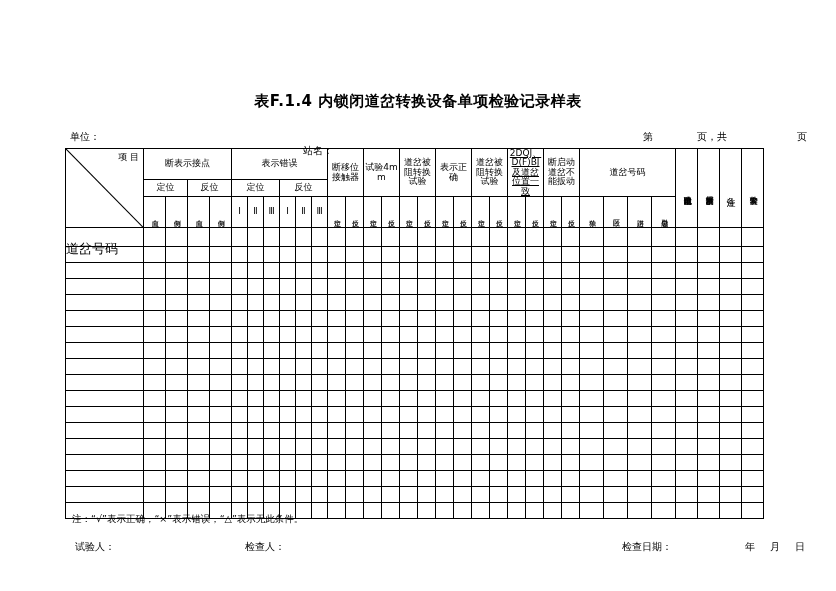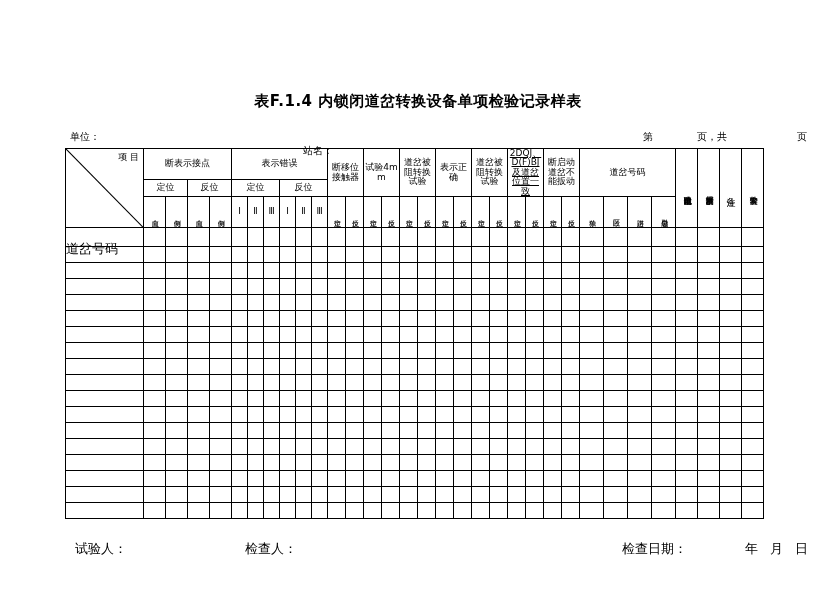--- a/index.html
+++ b/index.html
@@ -83,21 +83,21 @@
     word-break:break-all;
   }
   .note{
     position:absolute;
     left:72px;top:513px;
     font-size:9.5px;
   }
   .foot{
     position:absolute;
     left:70px;top:540px;width:740px;height:14px;
-    font-size:13px;
+    font-size:10px;
   }
   .foot span{position:absolute;white-space:nowrap;}
   .f-test{left:5px;}
   .f-check{left:175px;text-align:center;}
   .f-date{left:552px;}
   .f-y{left:675px;}
   .f-m{left:700px;}
   .f-d{left:725px;}
 </style>
 </head>
@@ -858,20 +858,21 @@
           <td></td>
           <td></td>
           <td></td>
           <td></td>
         </tr>
       </tbody>
   </table>
 
   <div style="position:absolute;left:54px;top:240px;font-size:13px;margin-left:12px;">道岔号码</div>
 
+  <div class="note">注：“√”表示正确，“×”表示错误，“△”表示无此条件。</div>
 
   <div class="foot">
     <span class="f-test">试验人：</span>
     <span class="f-check">检查人：</span>
     <span class="f-date">检查日期：</span>
     <span class="f-y">年</span>
     <span class="f-m">月</span>
     <span class="f-d">日</span>
   </div>
 </div>

